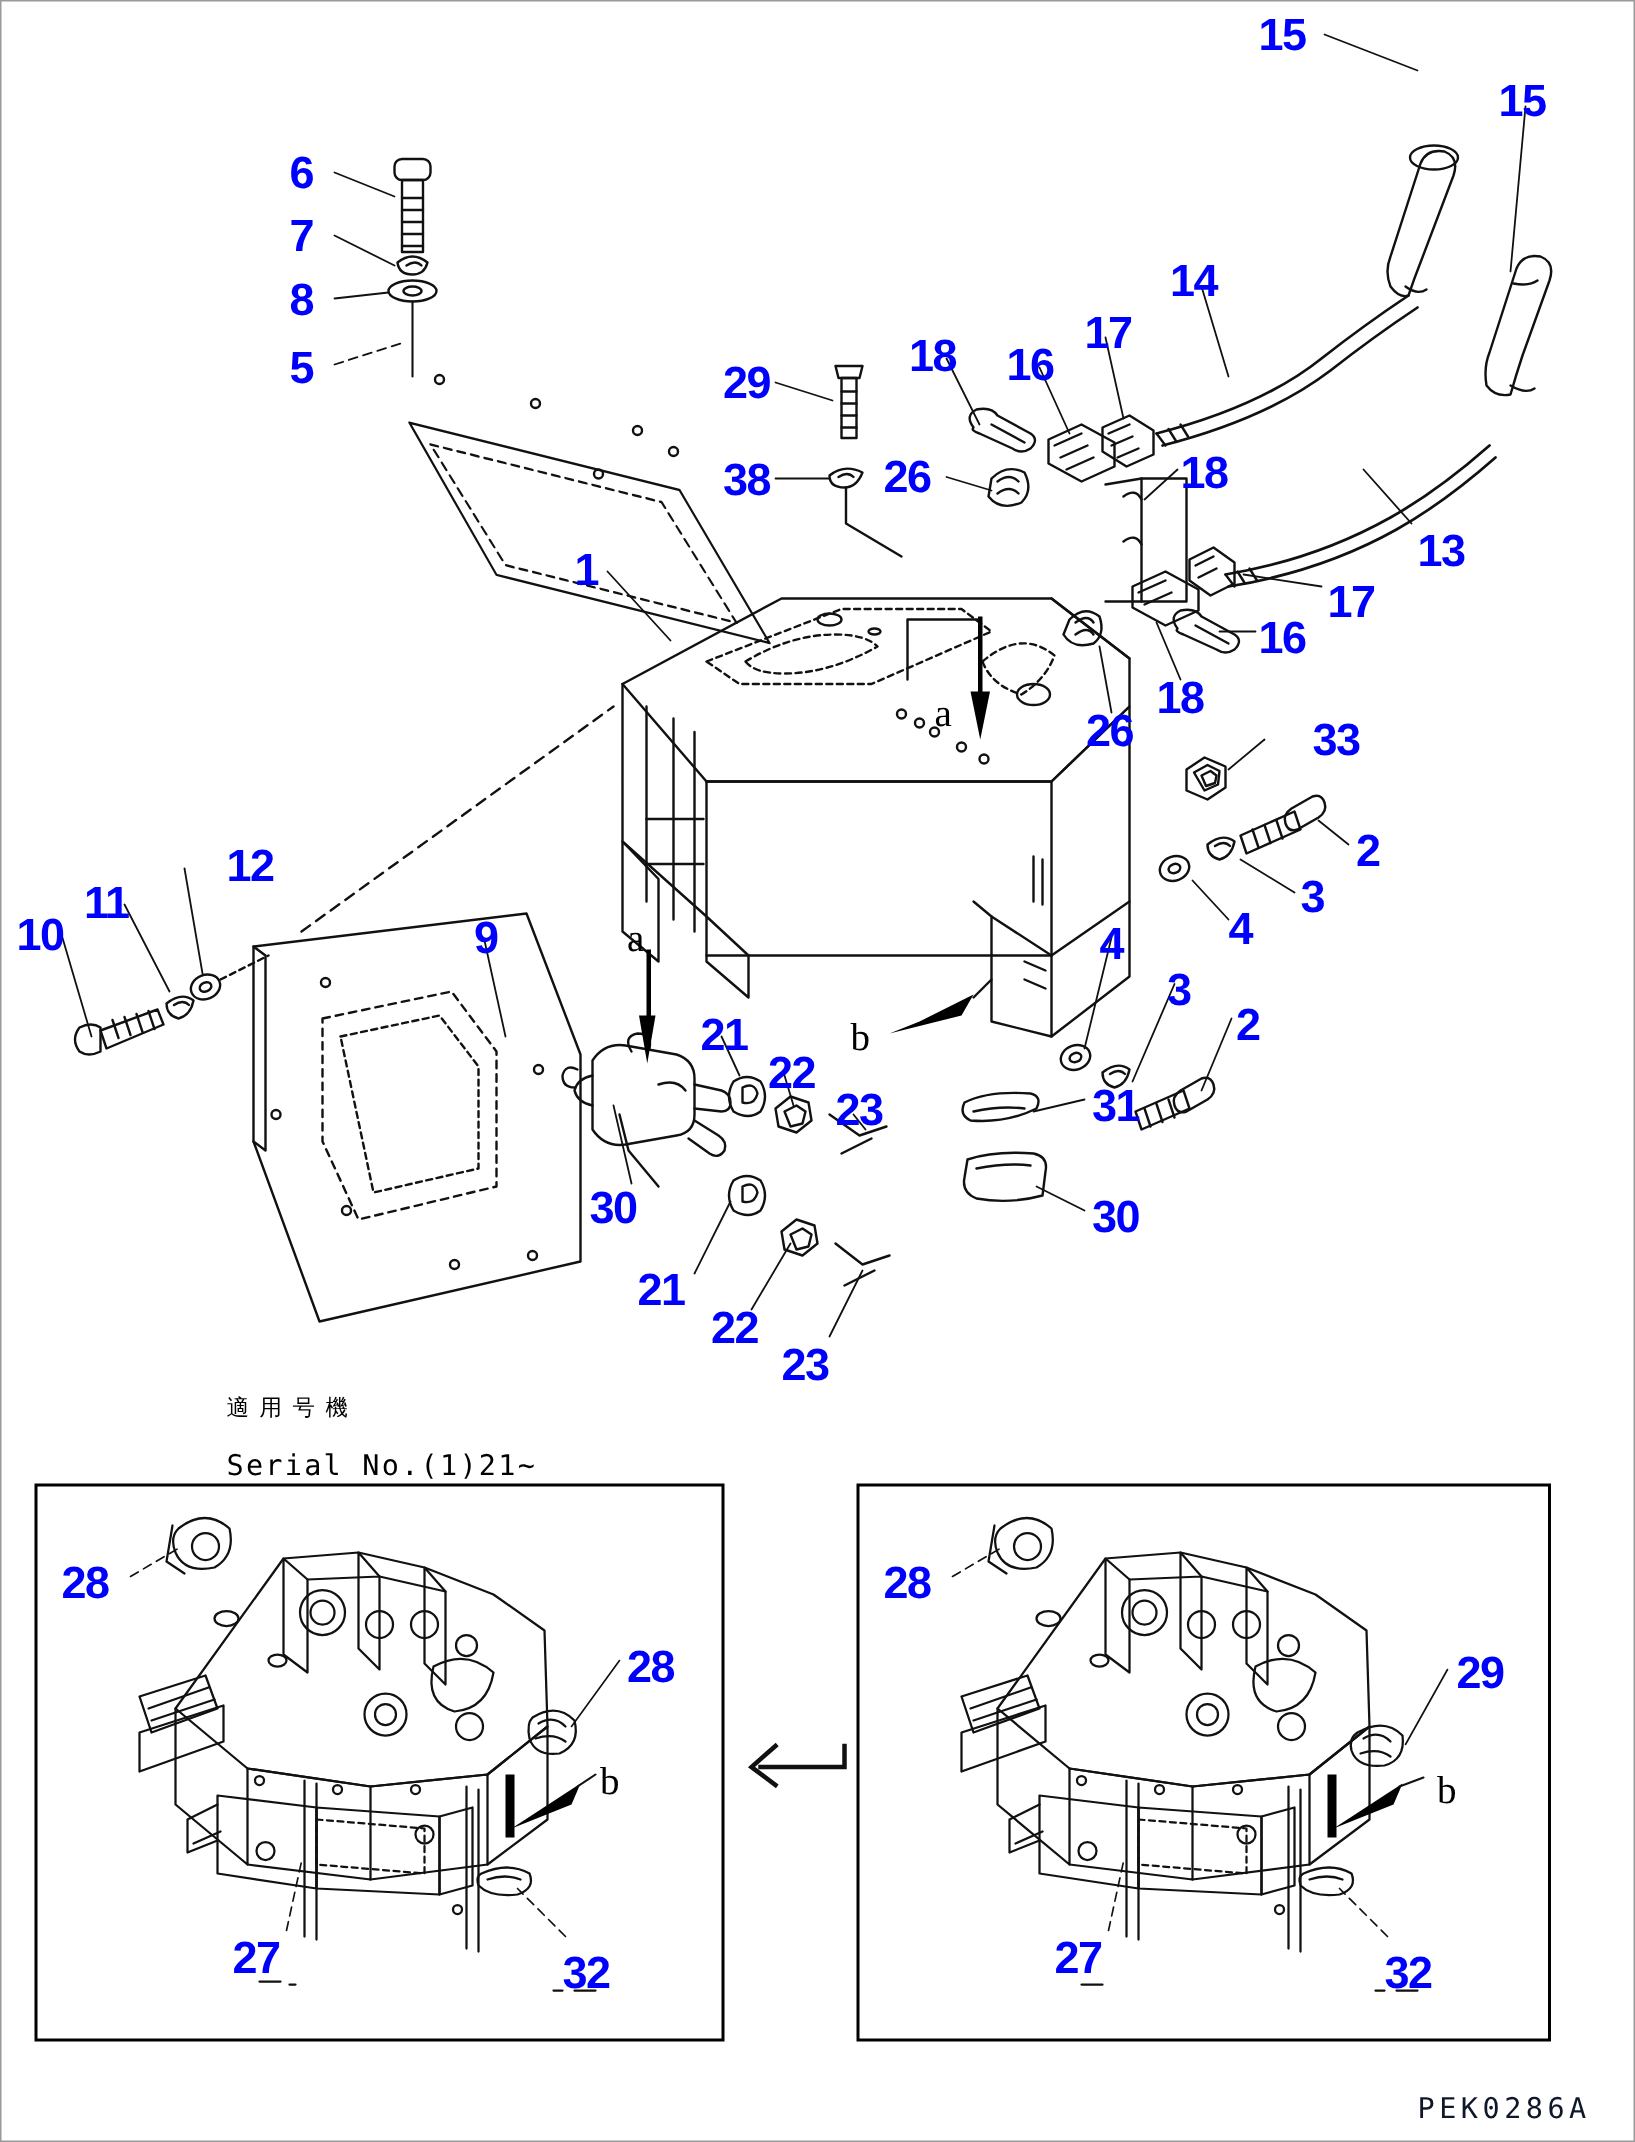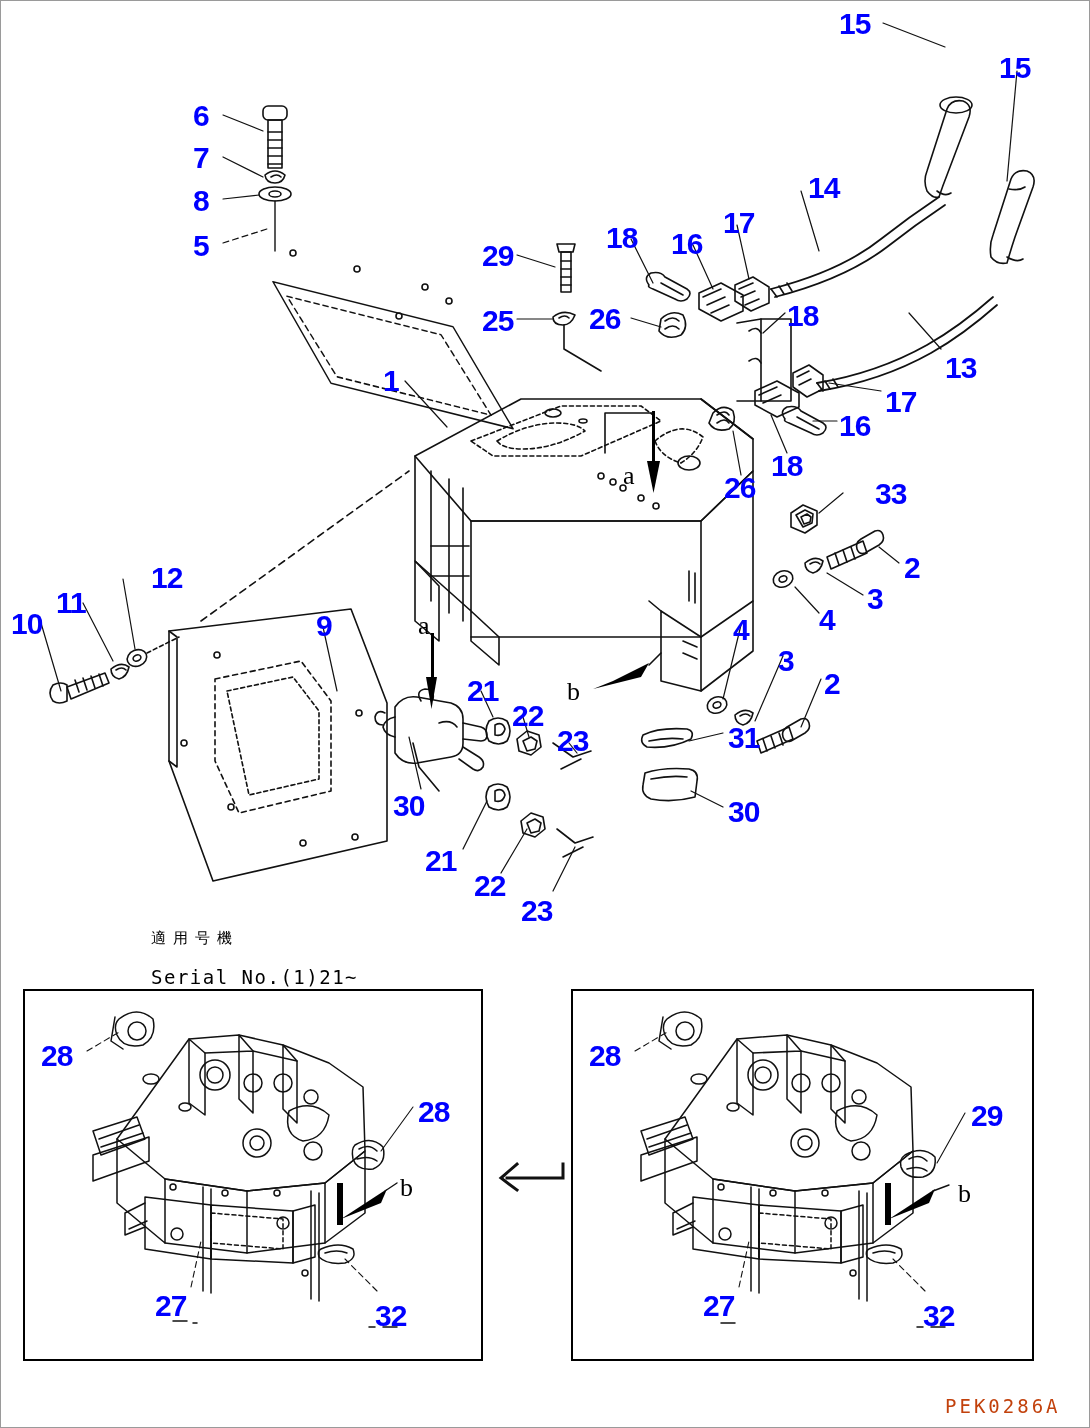--- a/index.html
+++ b/index.html
@@ -62,21 +62,21 @@
     letter-spacing:1.5px;
     display:block;
     margin-top:18px;
   }
   
   .drawingno{
     position:absolute;
     font-family:"DejaVu Sans Mono","Liberation Mono",monospace;
     font-size:19px;
     letter-spacing:3px;
-    color:#c2410c;
+    color:#0f172a;
     white-space:nowrap;
   }
   
   .xferarrow{position:absolute;}
 </style>
 </head>
 <body>
 
 <div id="page">
 
@@ -402,26 +402,26 @@
   </svg>
   </div>
 
   <div>
     <span class="callout" style="left:192px;top:100px;">6</span>
     <span class="callout" style="left:192px;top:142px;">7</span>
     <span class="callout" style="left:192px;top:185px;">8</span>
     <span class="callout" style="left:192px;top:230px;">5</span>
     <span class="callout" style="left:382px;top:365px;">1</span>
     <span class="callout" style="left:481px;top:240px;">29</span>
-    <span class="callout" style="left:481px;top:305px;">25</span>
+    <span class="callout" style="left:481px;top:305px;">38</span>
     <span class="callout" style="left:588px;top:303px;">26</span>
     <span class="callout" style="left:605px;top:222px;">18</span>
     <span class="callout" style="left:670px;top:228px;">16</span>
     <span class="callout" style="left:722px;top:207px;">17</span>
-    <span class="callout" style="left:779px;top:172px;margin-left:28px;">14</span>
+    <span class="callout" style="left:779px;top:172px;">14</span>
     <span class="callout" style="left:838px;top:8px;">15</span>
     <span class="callout" style="left:998px;top:52px;">15</span>
     <span class="callout" style="left:944px;top:352px;">13</span>
     <span class="callout" style="left:786px;top:300px;">18</span>
     <span class="callout" style="left:884px;top:386px;">17</span>
     <span class="callout" style="left:838px;top:410px;">16</span>
     <span class="callout" style="left:770px;top:450px;">18</span>
     <span class="callout" style="left:723px;top:472px;">26</span>
     <span class="callout" style="left:874px;top:478px;">33</span>
     <span class="callout" style="left:903px;top:552px;">2</span>

